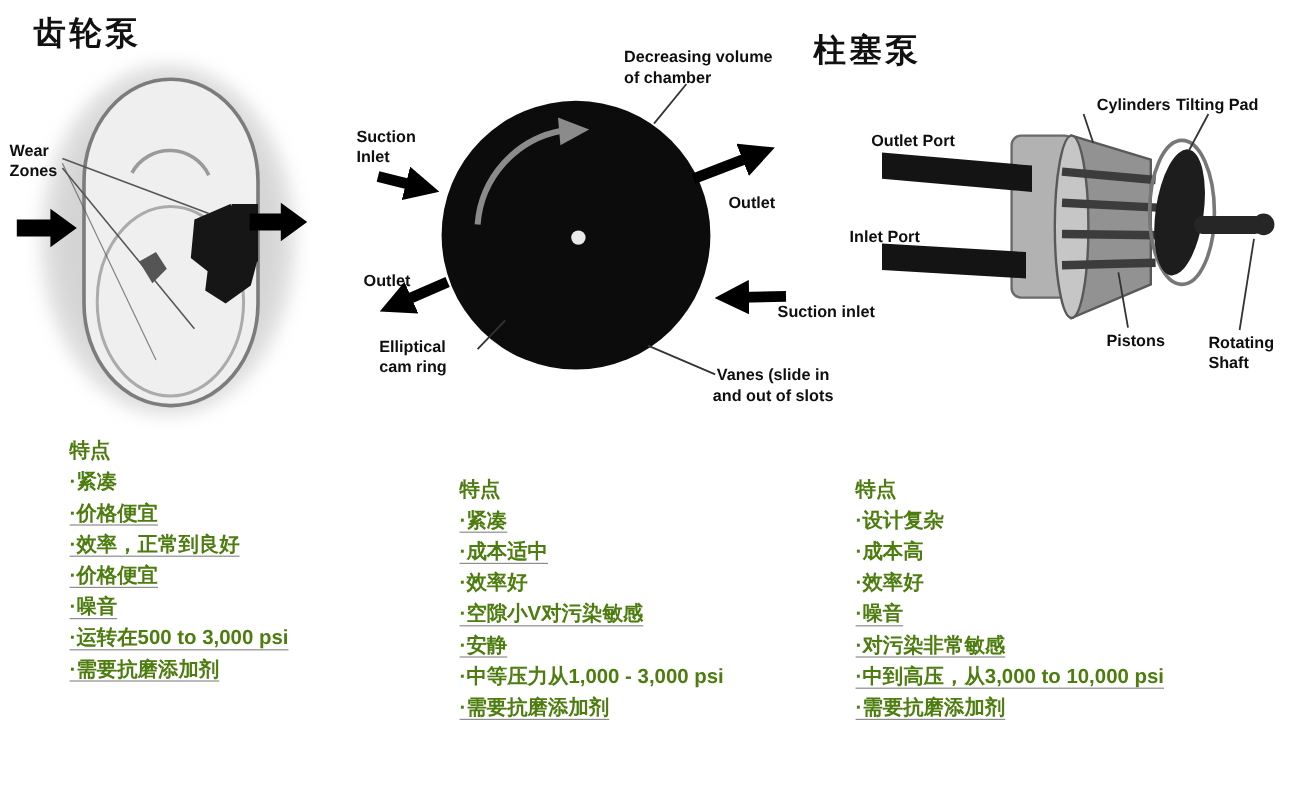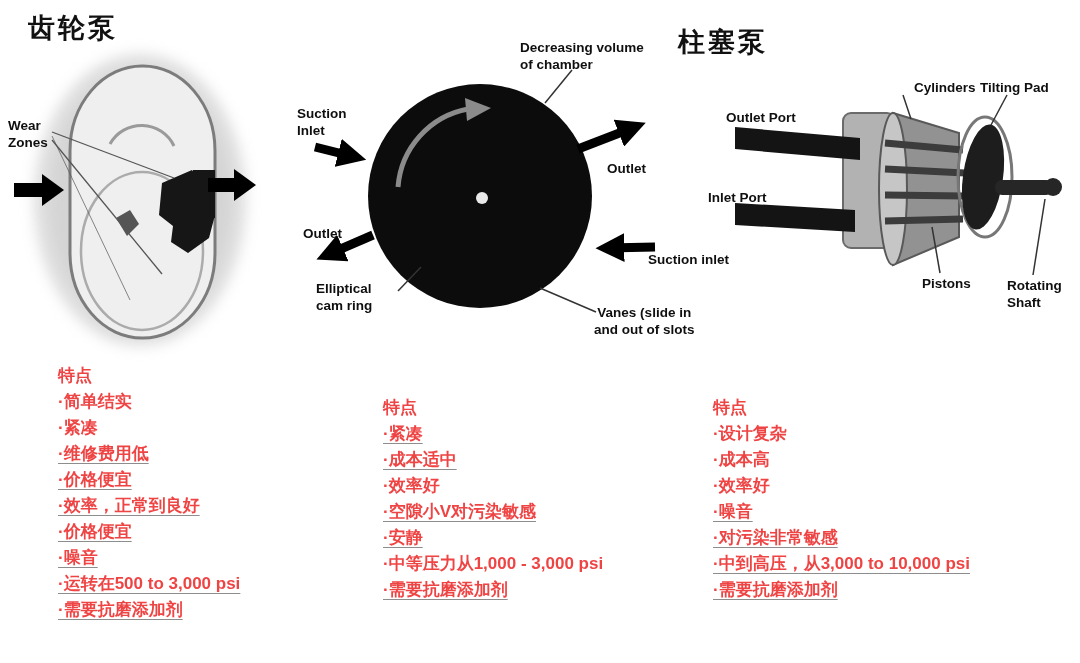--- a/index.html
+++ b/index.html
@@ -8,21 +8,21 @@
     position:relative; width:1080px; height:663px; background:#ffffff;
     overflow:hidden; font-family:"Liberation Sans", sans-serif; color:#141414;
   }
   .title {
     position:absolute; font-size:27px; font-weight:700; letter-spacing:3px; color:#111;
   }
   .lbl {
     position:absolute; font-size:13.5px; font-weight:700; line-height:1.25;
     color:#0f0f0f; white-space:pre-line;
   }
-  .feats { position:absolute; font-size:17px; font-weight:600; color:#ef4444; }
+  .feats { position:absolute; font-size:17px; font-weight:600; color:#4d7c0f; }
   .feats .row { line-height:26px; white-space:nowrap; }
   .feats .head { font-weight:700; }
   .u {
     text-decoration:underline;
     text-decoration-thickness:1px;
     text-decoration-color:#8d8d8d;
     text-underline-offset:4px;
   }
   svg.fig { position:absolute; overflow:visible; }
 </style>
@@ -127,23 +127,21 @@
   <div class="lbl" style="left:866px;top:80px;margin-left:48px;">Cylinders</div>
   <div class="lbl" style="left:980px;top:80px;">Tilting Pad</div>
   <div class="lbl" style="left:726px;top:110px;">Outlet Port</div>
   <div class="lbl" style="left:708px;top:190px;text-align:center;">Inlet Port</div>
   <div class="lbl" style="left:922px;top:276px;">Pistons</div>
   <div class="lbl" style="left:1007px;top:278px;">Rotating
 Shaft</div>
 
   <div class="feats" style="left:58px;top:363px;">
     <div class="row head">特点</div>
-    <div class="row">·简单结实</div>
     <div class="row">·紧凑</div>
-    <div class="row u">·维修费用低</div>
     <div class="row u">·价格便宜</div>
     <div class="row u">·效率，正常到良好</div>
     <div class="row u">·价格便宜</div>
     <div class="row u">·噪音</div>
     <div class="row u">·运转在500 to 3,000 psi</div>
     <div class="row u">·需要抗磨添加剂</div>
   </div>
 
   <div class="feats" style="left:383px;top:395px;">
     <div class="row head">特点</div>

